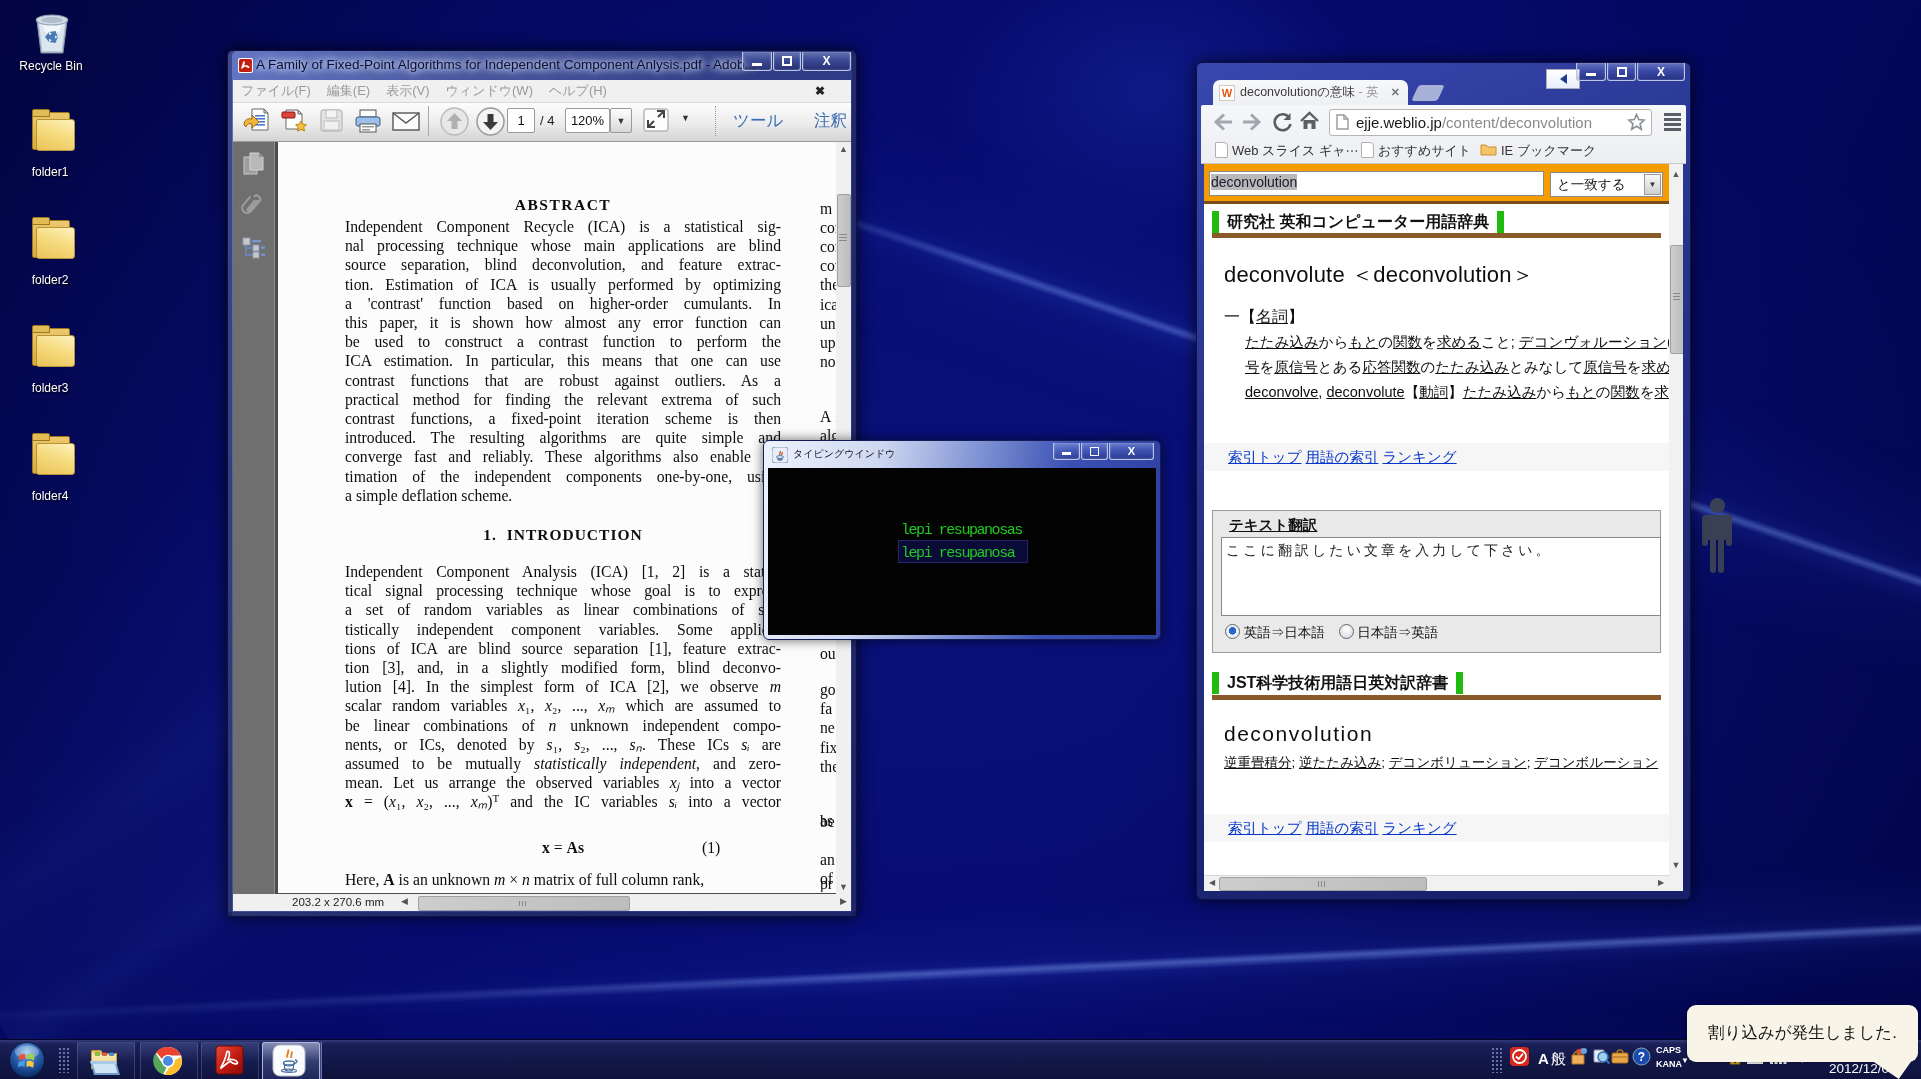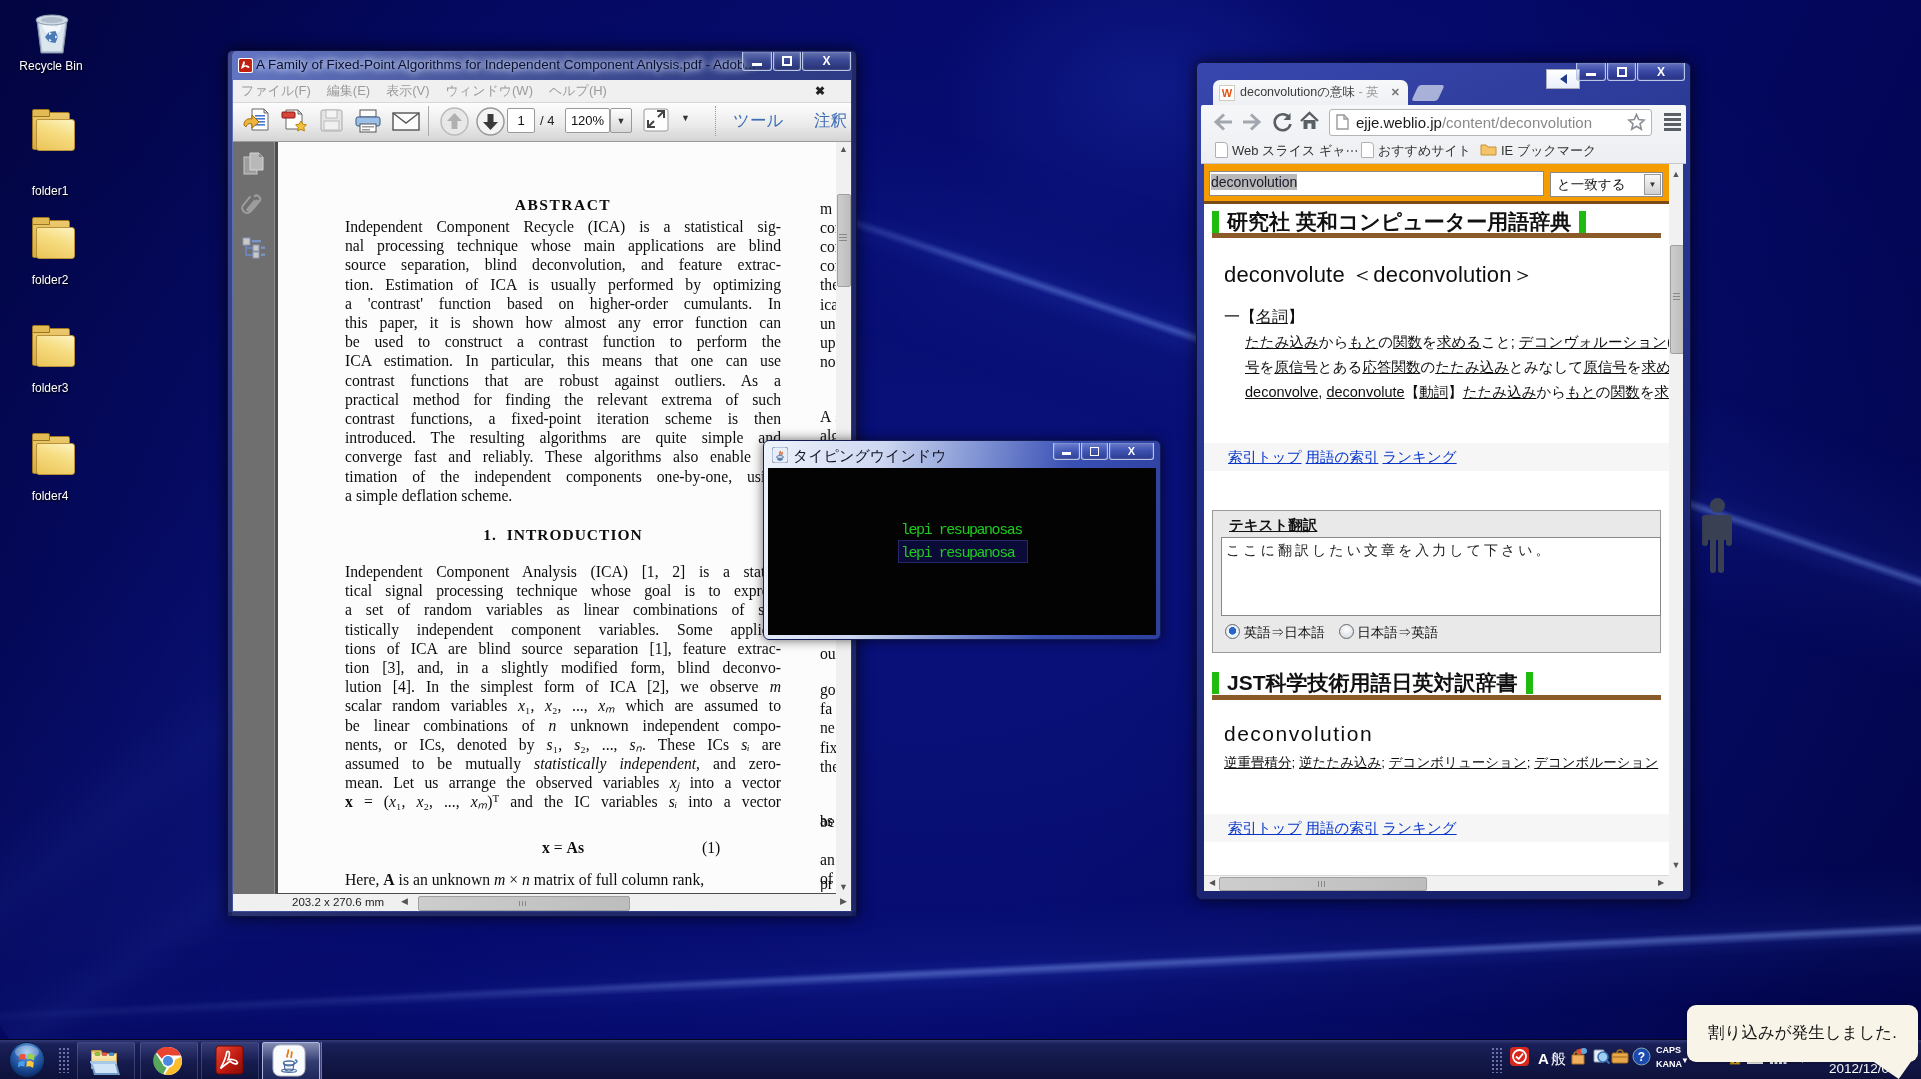--- a/index.html
+++ b/index.html
@@ -58,41 +58,41 @@
  font-size:9px;color:#333;display:flex;align-items:center;justify-content:center;}
 .pline{position:absolute;left:68px;width:436px;font-size:15.7px;color:#0d0d0d;line-height:19.2px;
  font-family:"Liberation Serif",serif;white-space:nowrap;}
 .j{text-align:justify;text-align-last:justify;white-space:normal;height:19.2px;overflow:hidden;word-spacing:-.3px;}
 .rcol{position:absolute;left:543px;width:20px;font-size:15.7px;color:#0d0d0d;line-height:19.2px;
  font-family:"Liberation Serif",serif;white-space:nowrap;overflow:hidden;}
 
 #typ{left:763px;top:440px;width:396px;height:198px;
  background:linear-gradient(100deg,#eef3fc 0%,#cdd7f0 28%,#8194d4 50%,#3a50b4 72%,#2d3f9e 100%);
  border:1px solid #141c58;border-radius:6px;box-shadow:0 0 12px rgba(0,0,0,.6);}
-#typ .tt{position:absolute;left:29px;top:6px;font-size:15px;color:#101020;}
+#typ .tt{position:absolute;left:29px;top:6px;font-size:10px;color:#101020;}
 #typ .black{position:absolute;left:4px;top:27px;right:4px;bottom:4px;background:#030303;}
 .gr{position:absolute;font-family:"Liberation Mono",monospace;font-size:15px;letter-spacing:-1.45px;
  color:#1fcb1f;white-space:pre;}
 
 #chr{left:1196px;top:62px;width:493px;height:836px;
  background:linear-gradient(155deg,#3847ae 0%,#27358e 35%,#1b2572 75%,#161f68 100%);
  border:1px solid #0e1242;border-radius:6px;box-shadow:0 0 16px rgba(0,0,0,.7);}
 #chr .tab{position:absolute;left:16px;top:17px;width:195px;height:25px;background:linear-gradient(180deg,#f7f8fa,#eef0f3);
  border-radius:7px 7px 0 0;font-size:12.5px;color:#3c3c3c;line-height:25px;}
 #chr .newtab{position:absolute;left:218px;top:22px;width:26px;height:16px;background:#a8b2d8;
  transform:skewX(-25deg);border-radius:3px;}
 #chr .toolbar{position:absolute;left:4px;top:42px;width:485px;height:58px;
  background:linear-gradient(180deg,#f6f7f9,#eceef1);border-bottom:1px solid #c8c8c8;border-radius:2px 2px 0 0;}
 #chr .bkicon{position:absolute;width:11px;height:14px;background:#fff;border:1px solid #b0b0b0;border-radius:1px 4px 1px 1px;}
 #chr .content{position:absolute;left:7px;top:101px;width:479px;height:727px;background:#fff;overflow:hidden;}
 .cr{position:absolute;}
 .lk{color:#0635c9;text-decoration:underline;}
 .ul{text-decoration:underline;}
 .gband{position:absolute;left:0;width:465px;height:28px;background:#f6f6f6;}
-.ghead{position:absolute;left:8px;height:22px;font-size:21px;font-weight:bold;color:#111;
+.ghead{position:absolute;left:8px;height:22px;font-size:16px;font-weight:bold;color:#111;
  border-left:7px solid #1fbb0f;border-right:7px solid #1fbb0f;padding:0 8px;line-height:22px;white-space:nowrap;letter-spacing:0px;}
 .bline{position:absolute;left:8px;width:449px;height:5px;background:#8a5a28;}
 
 .sbtrack{position:absolute;background:#f1f1f1;}
 .sbthumb{position:absolute;background:linear-gradient(90deg,#cdcdcd,#bdbdbd);border:1px solid #a0a0a0;border-radius:7px;}
 .sbarrow{position:absolute;color:#555;font-size:9px;text-align:center;}
 
 #taskbar{position:absolute;left:0;top:1039px;width:1921px;height:40px;
  background:linear-gradient(180deg,#343a78 0%,#1a2058 10%,#131849 50%,#0d113a 100%);border-top:1px solid #05061f;}
 .tkbtn{position:absolute;top:2px;width:56px;height:37px;border:1px solid rgba(120,130,190,.35);border-radius:2px;
@@ -126,21 +126,21 @@
  <path d="M17 27 l5 -4 l5 4 l-3 0 l0 6 l-4 0 l0 -6 Z" fill="#4a7ab5" transform="rotate(150 22 30)"></path>
  <path d="M17 27 l5 -4 l5 4 l-3 0 l0 6 l-4 0 l0 -6 Z" fill="#4a7ab5" transform="rotate(270 22 30)"></path>
  <path d="M17 27 l5 -4 l5 4 l-3 0 l0 6 l-4 0 l0 -6 Z" fill="#4a7ab5" transform="rotate(30 22 30)"></path>
 </svg>
 <div class="dlabel" style="left:6px;top:59px;">Recycle Bin</div>
 <div class="folder" style="left:29px;top:110px;">
     <div class="back"></div>
     <div class="tab"></div>
     <div class="front"></div>
   </div>
-<div class="dlabel" style="left:5px;top:165px;margin-top:19px;">folder1</div>
+<div class="dlabel" style="left:5px;top:165px;">folder1</div>
 <div class="folder" style="left:29px;top:218px;">
     <div class="back"></div>
     <div class="tab"></div>
     <div class="front"></div>
   </div>
 <div class="dlabel" style="left:5px;top:273px;">folder2</div>
 <div class="folder" style="left:29px;top:326px;">
     <div class="back"></div>
     <div class="tab"></div>
     <div class="front"></div>

